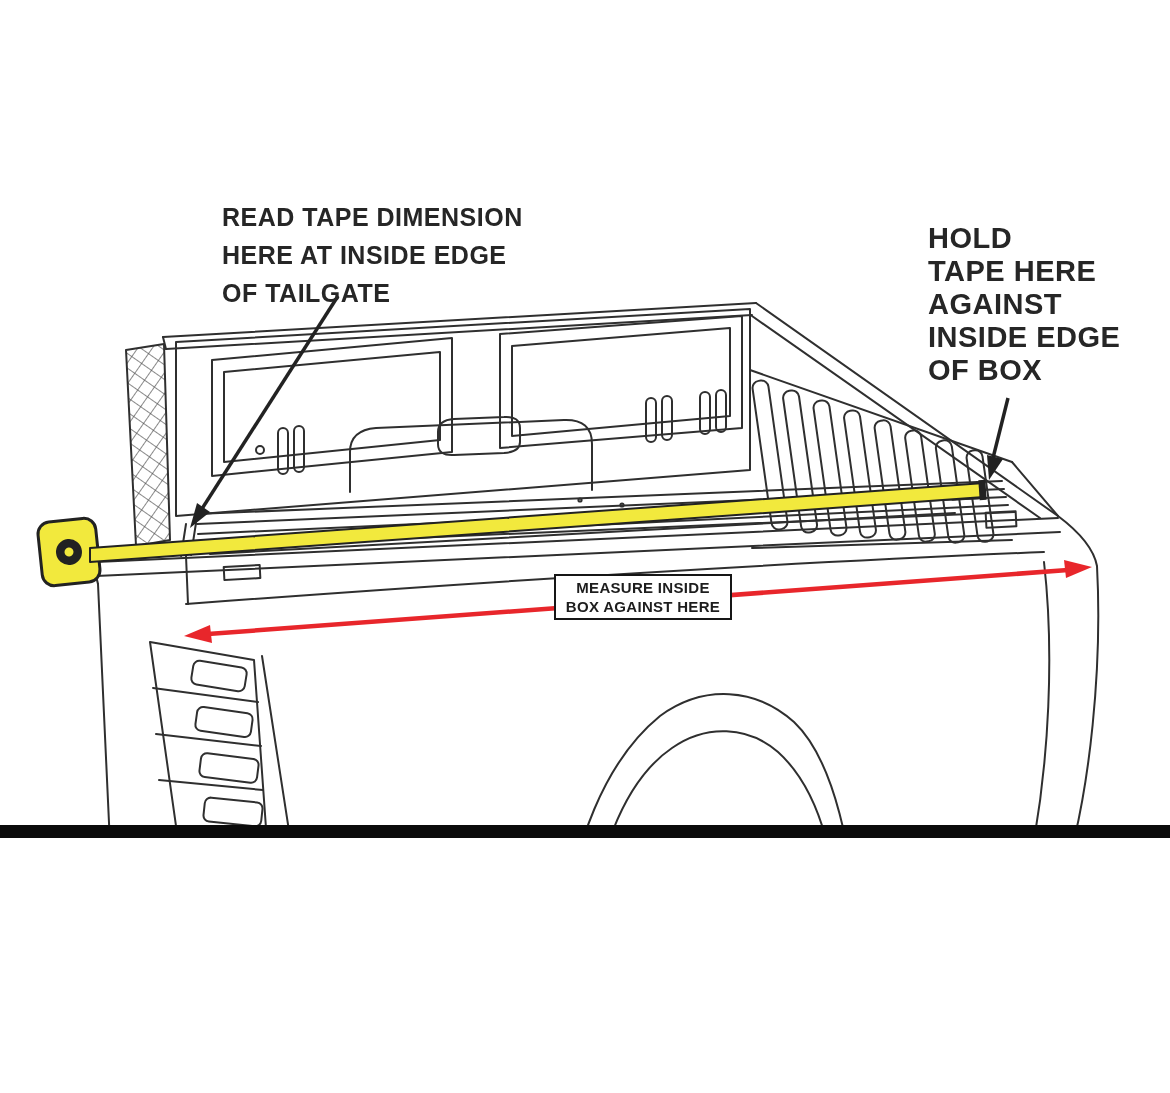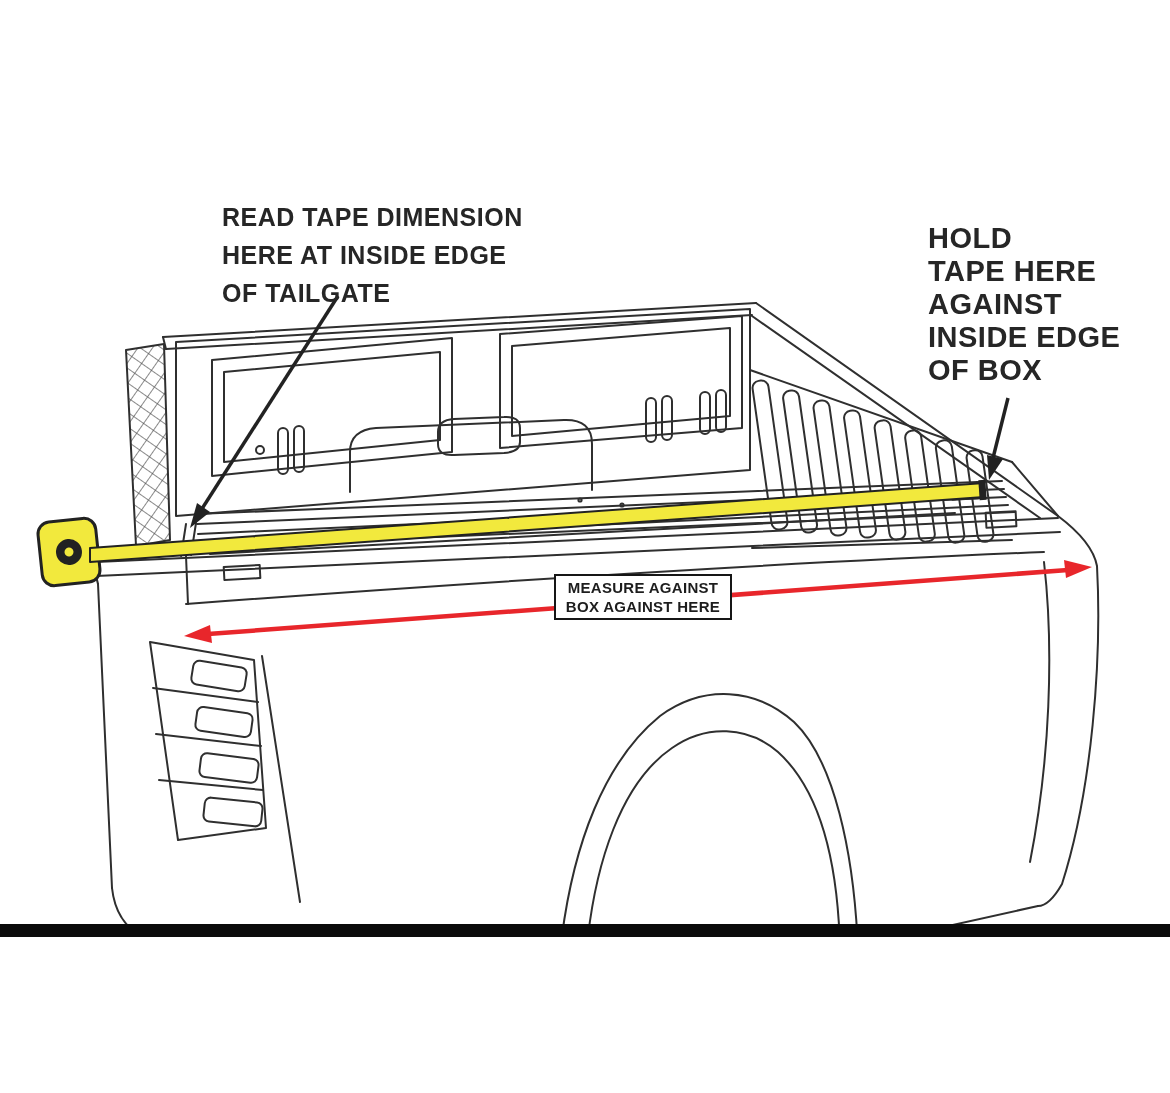--- a/index.html
+++ b/index.html
@@ -6,21 +6,21 @@
     --tape-yellow:#f2e93d;
     --arrow-red:#e8262b;
     --line:#2f2f2f;
     --ink:#222222;
     --footer-bar:#0b0b0b;
   }
   *{box-sizing:border-box;}
   html,body{margin:0;padding:0;background:#ffffff;}
   .canvas{
     position:relative;
-    width:1170px;height:937px;
+    width:1170px;height:838px;
     background:#ffffff;
     overflow:hidden;
     font-family:"Liberation Sans", sans-serif;
   }
   .art{position:absolute;left:0;top:0;width:1170px;height:1093px;}
   .callout{
     position:absolute;
     font-weight:700;
     color:#262626;
     white-space:pre-line;
@@ -169,18 +169,18 @@
 HERE AT INSIDE EDGE
 OF TAILGATE</div>
 
   <div class="callout hold">HOLD
 TAPE HERE
 AGAINST
 INSIDE EDGE
 OF BOX</div>
 
   <div class="measure-label">
-    <span>MEASURE AGAINST</span>
+    <span>MEASURE INSIDE</span>
     <span>BOX AGAINST HERE</span>
   </div>
 
   <div class="bottom-bar"></div>
 </div>
 
 </body></html>

